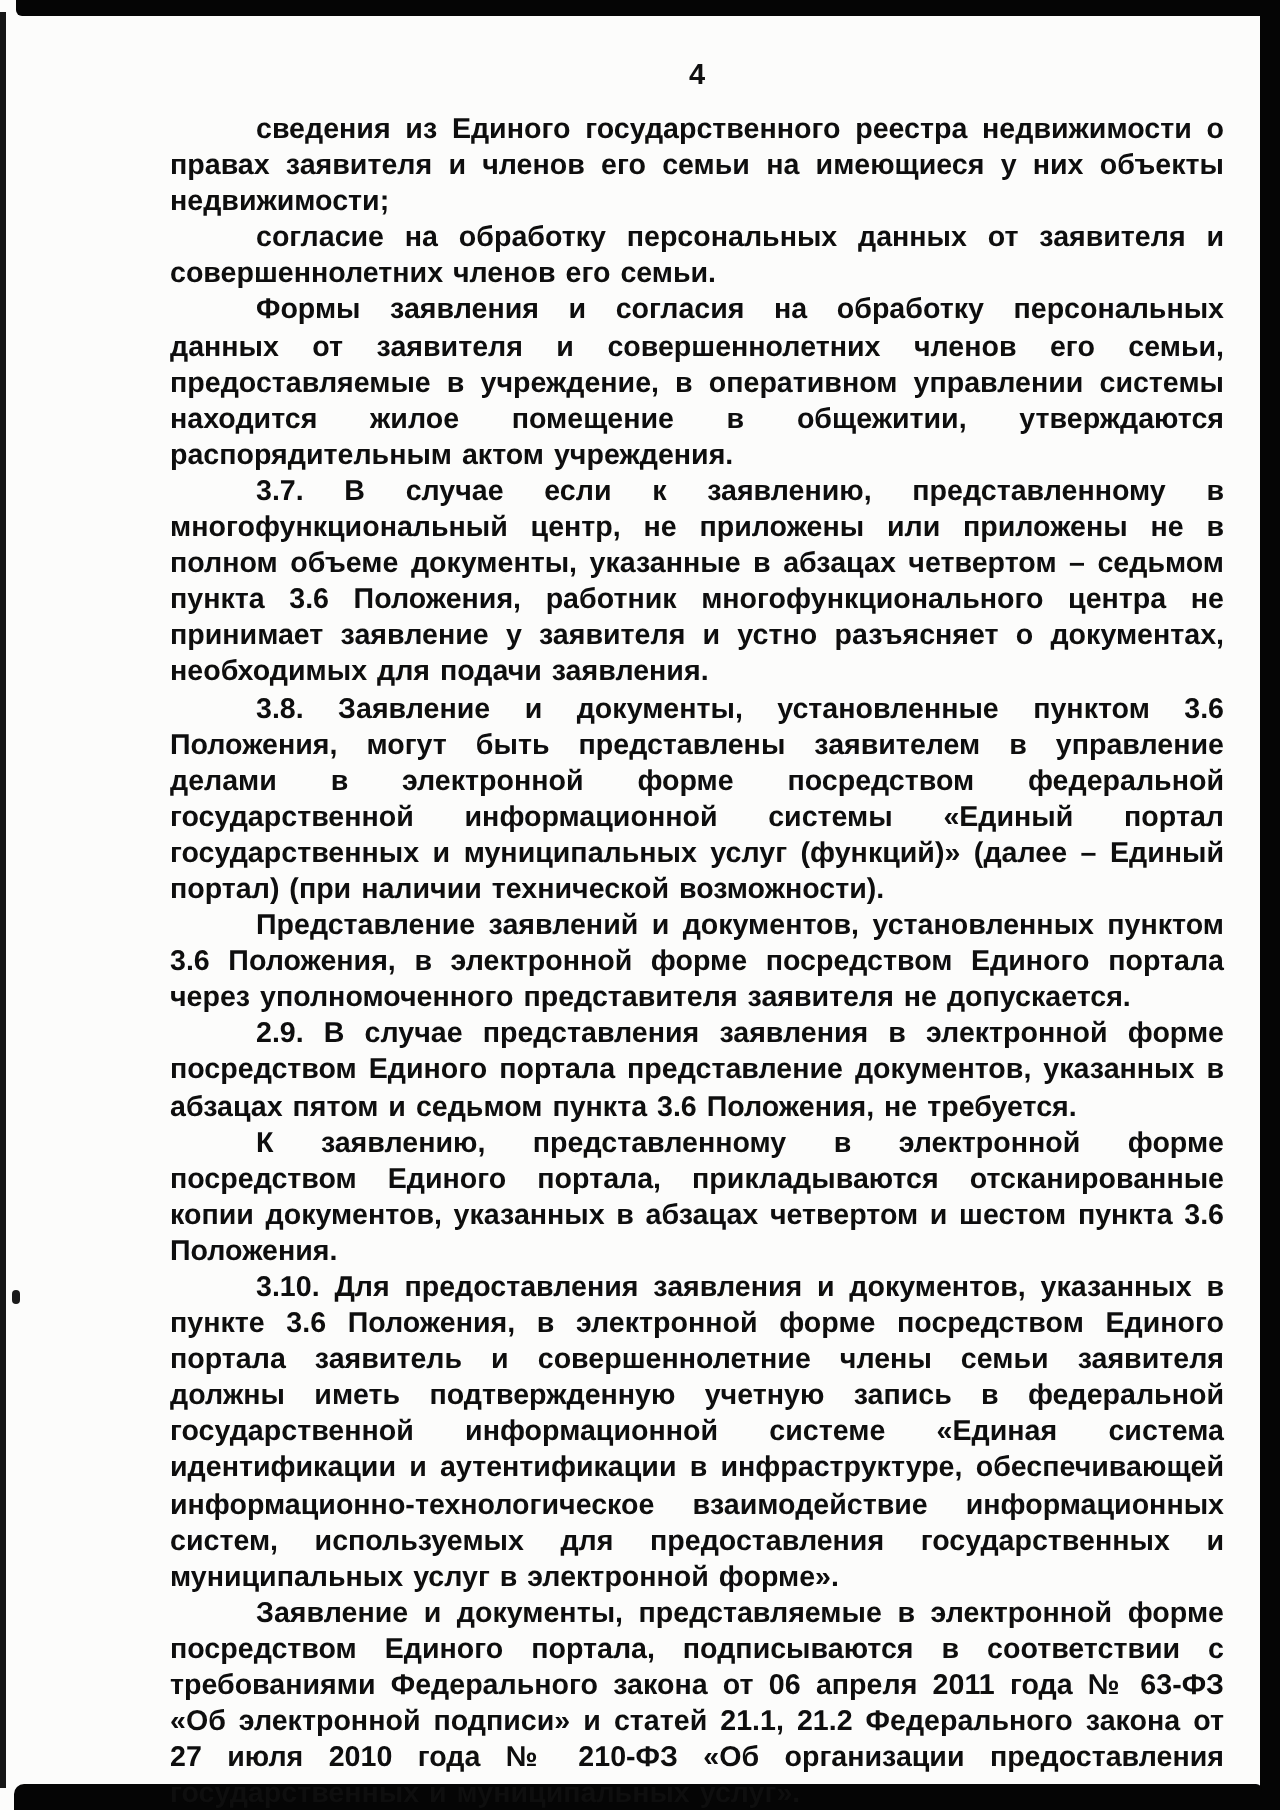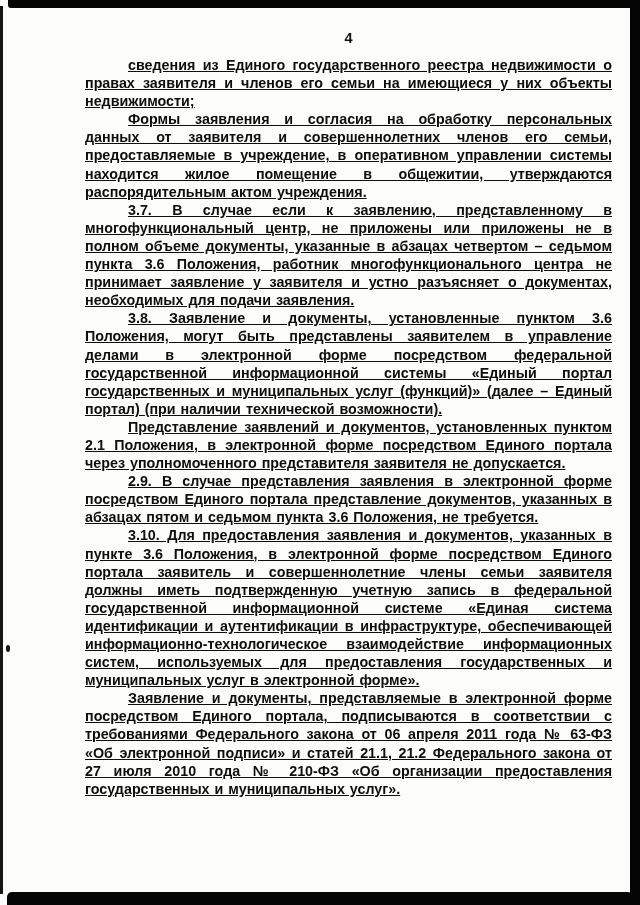--- a/index.html
+++ b/index.html
@@ -77,41 +77,42 @@
     color: #0e0e0e;
     font-size: 14.3px;
     line-height: 18.1px;
     font-weight: 600;
   }
   .text-block p {
     margin: 0;
     text-align: justify;
     text-indent: 43px;
     word-spacing: 1px;
-    text-decoration: underline;
   }
 </style>
 </head>
 <body>
 
 <div class="page">
 
   <div class="edge-top"></div>
   <div class="edge-left"></div>
   <div class="edge-right"></div>
   <div class="edge-bottom"></div>
   <div class="speck"></div>
 
   <div class="page-number">4</div>
 
   <div class="text-block">
     <p>сведения из Единого государственного реестра недвижимости о правах заявителя и членов его семьи на имеющиеся у них объекты недвижимости;</p>
+    <p>согласие на обработку персональных данных от заявителя и совершеннолетних членов его семьи.</p>
     <p>Формы заявления и согласия на обработку персональных данных от заявителя и совершеннолетних членов его семьи, предоставляемые в учреждение, в оперативном управлении системы находится жилое помещение в общежитии, утверждаются распорядительным актом учреждения.</p>
     <p>3.7. В случае если к заявлению, представленному в многофункциональный центр, не приложены или приложены не в полном объеме документы, указанные в абзацах четвертом – седьмом пункта 3.6 Положения, работник многофункционального центра не принимает заявление у заявителя и устно разъясняет о документах, необходимых для подачи заявления.</p>
     <p>3.8. Заявление и документы, установленные пунктом 3.6 Положения, могут быть представлены заявителем в управление делами в электронной форме посредством федеральной государственной информационной системы «Единый портал государственных и муниципальных услуг (функций)» (далее – Единый портал) (при наличии технической возможности).</p>
-    <p>Представление заявлений и документов, установленных пунктом 2.1 Положения, в электронной форме посредством Единого портала через уполномоченного представителя заявителя не допускается.</p>
+    <p>Представление заявлений и документов, установленных пунктом 3.6 Положения, в электронной форме посредством Единого портала через уполномоченного представителя заявителя не допускается.</p>
     <p>2.9. В случае представления заявления в электронной форме посредством Единого портала представление документов, указанных в абзацах пятом и седьмом пункта 3.6 Положения, не требуется.</p>
+    <p>К заявлению, представленному в электронной форме посредством Единого портала, прикладываются отсканированные копии документов, указанных в абзацах четвертом и шестом пункта 3.6 Положения.</p>
     <p>3.10. Для предоставления заявления и документов, указанных в пункте 3.6 Положения, в электронной форме посредством Единого портала заявитель и совершеннолетние члены семьи заявителя должны иметь подтвержденную учетную запись в федеральной государственной информационной системе «Единая система идентификации и аутентификации в инфраструктуре, обеспечивающей информационно-технологическое взаимодействие информационных систем, используемых для предоставления государственных и муниципальных услуг в электронной форме».</p>
     <p>Заявление и документы, представляемые в электронной форме посредством Единого портала, подписываются в соответствии с требованиями Федерального закона от 06 апреля 2011 года № 63-ФЗ «Об электронной подписи» и статей 21.1, 21.2 Федерального закона от 27 июля 2010 года № 210-ФЗ «Об организации предоставления государственных и муниципальных услуг».</p>
 
   </div>
 
 </div>
 
 </body></html>

